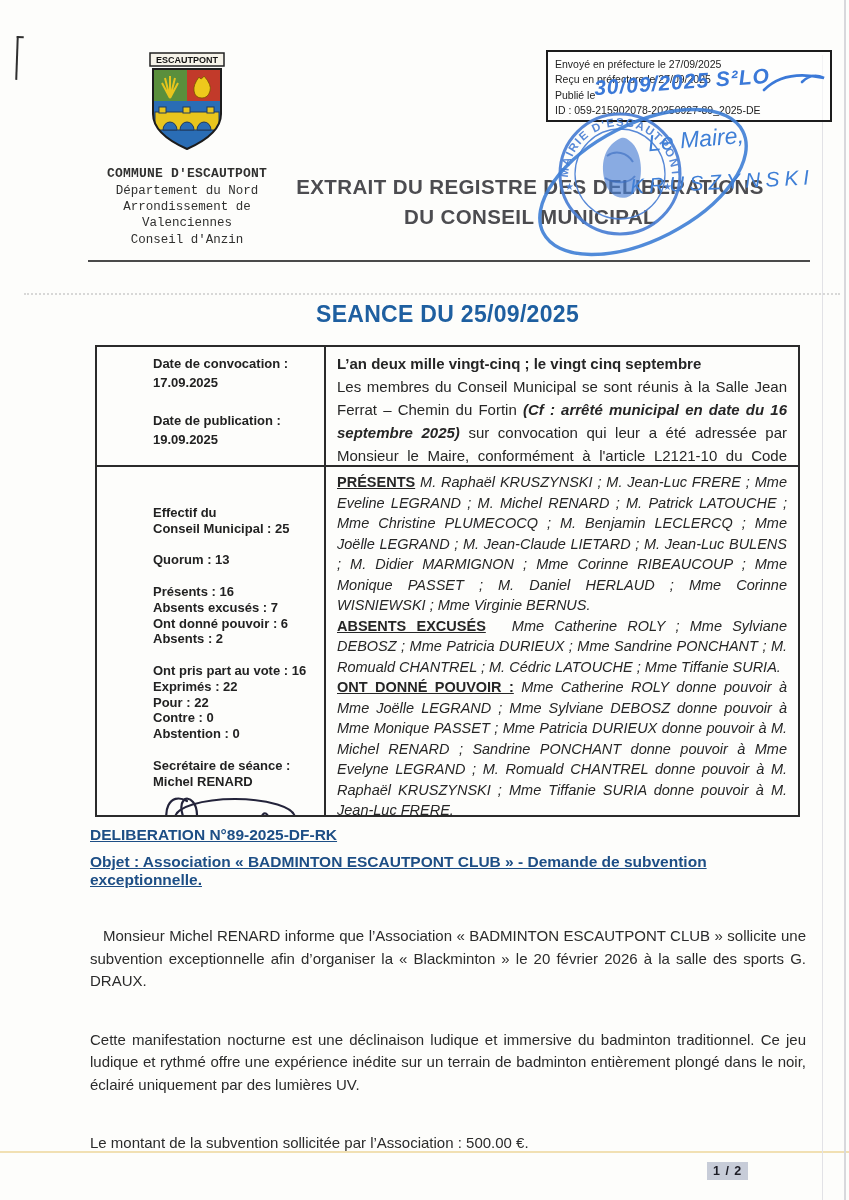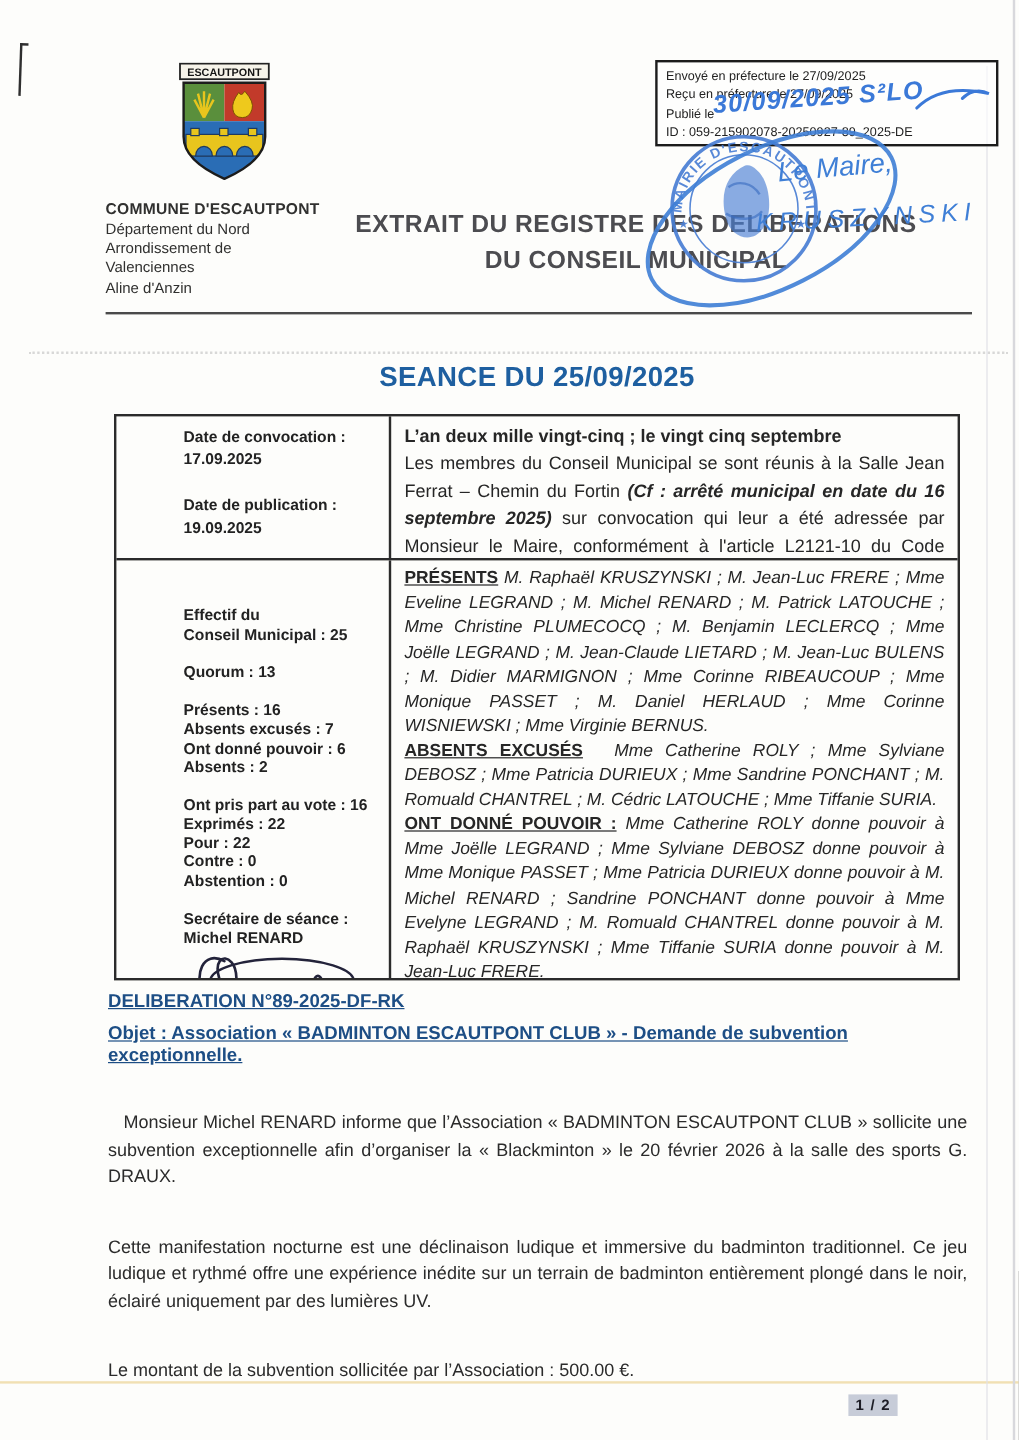--- a/index.html
+++ b/index.html
@@ -15,21 +15,21 @@
   .edge-line-1 { position:absolute; left:822px; top:55px; bottom:0; width:1px; background:#e2e2e6; }
   .edge-line-2 { position:absolute; left:844px; top:0; bottom:0; width:2px; background:#d8d8dc; }
   .dotted-rule { position:absolute; left:24px; top:293px; width:816px;
     border-top:2px dotted #cccccc; opacity:.75; }
   .footer-rule { position:absolute; left:0; top:1151px; width:849px; height:2px;
     background:rgba(232,201,120,.55); }
 
   
   .crest { position:absolute; left:145px; top:52px; }
   .commune-block { position:absolute; left:88px; top:166px; width:198px;
-    color:#30302f; line-height:1.3; font-size:12.5px; }
+    text-align:center; color:#30302f; line-height:1.3; font-size:12.5px;font-family:Liberation Mono, monospace; }
   .commune-block .b1 { font-weight:bold; font-size:13px; letter-spacing:.2px; }
 
   .pref-box { position:absolute; left:546px; top:50px; width:286px; height:72px;
     border:2px solid #1c1c1c; padding:5px 22px 3px 7px; background:rgba(255,255,255,.6);
     font-size:10.5px; color:#222; line-height:15.3px; z-index:3; }
   .hand-date { position:absolute; left:594px; top:70px; z-index:6;
     color:#3b79d8; font-size:21px; font-style:italic; font-weight:bold;
     transform:rotate(-4deg); letter-spacing:1px; white-space:nowrap; }
   .hand-swoosh { position:absolute; left:762px; top:66px; z-index:6; }
 
@@ -115,21 +115,21 @@
       </g>
       <path d="M8,17 H76 V62 Q76 82 42 97 Q8 82 8 62 Z" fill="none" stroke="#1c1c1c" stroke-width="2"></path>
     </svg>
   </div>
 
   <div class="commune-block">
     <div class="b1">COMMUNE D'ESCAUTPONT</div>
     <div>Département du Nord</div>
     <div>Arrondissement de</div>
     <div>Valenciennes</div>
-    <div>Aline d'Anzin</div>
+    <div>Conseil d'Anzin</div>
   </div>
 
   <div class="pref-box">
     <div>Envoyé en préfecture le 27/09/2025</div>
     <div>Reçu en préfecture le 27/09/2025</div>
     <div>Publié le</div>
     <div>ID : 059-215902078-20250927-89_2025-DE</div>
   </div>
   <div class="hand-date">30/09/2025 S²LO</div>
   <svg class="hand-swoosh" width="70" height="34" viewBox="0 0 70 34">

